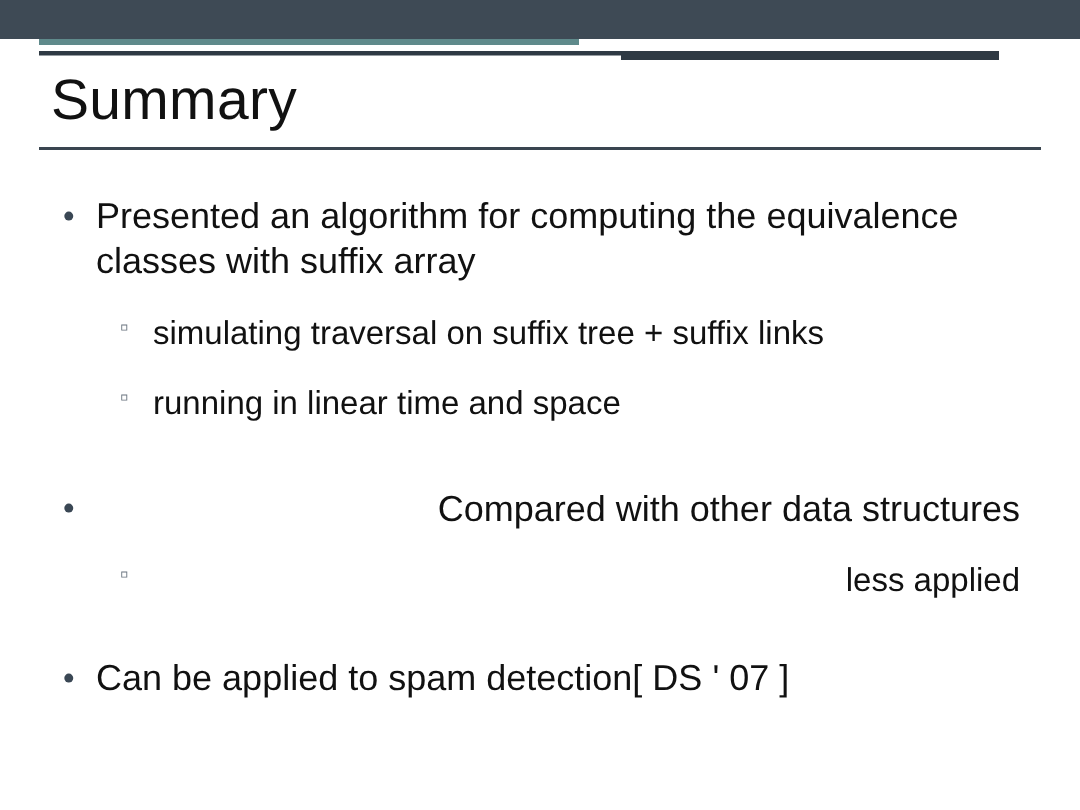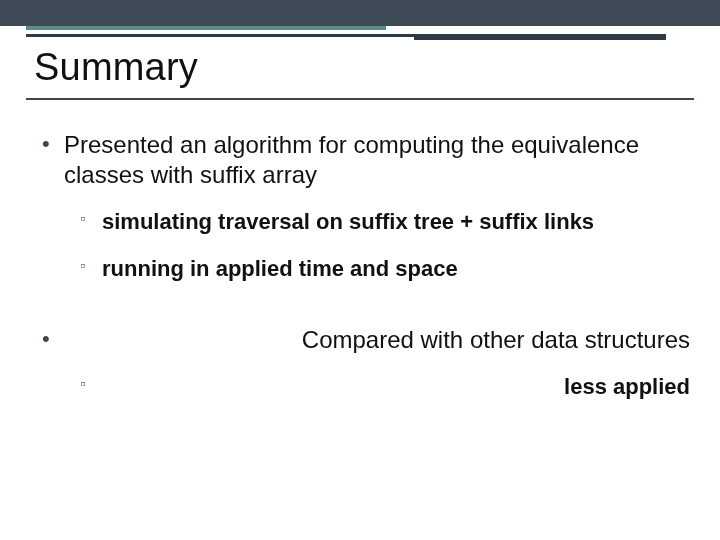--- a/index.html
+++ b/index.html
@@ -64,21 +64,21 @@
     top: 98px;
     left: 26px;
     width: 668px;
     height: 2px;
     background: #3a4550;
   }
   .content {
     position: absolute;
     top: 120px;
     left: 34px;
-    right: 30px;
+    right: 40px;
   }
   ul.level1 {
     list-style: none;
     margin: 0;
     padding: 0;
   }
   ul.level1 > li {
     position: relative;
     padding-left: 30px;
     font-size: 24px;
@@ -101,21 +101,20 @@
     list-style: none;
     margin: 4px 0 0 0;
     padding: 0 0 0 16px;
   }
   ul.level2 > li {
     position: relative;
     padding-left: 22px;
     font-size: 22px;
     line-height: 1.3;
     margin-top: 18px;
-    font-weight: bold;
   }
   ul.level2 > li::before {
     content: "▫";
     position: absolute;
     left: 0;
     top: 1px;
     color: #6b7680;
     font-size: 16px;
   }
   .gap-large { margin-top: 42px !important; text-align: right; }
@@ -134,28 +133,31 @@
   <div class="title">Summary</div>
   <div class="title-underline"></div>
 
   <div class="content">
     <ul class="level1">
 
       <li>
         <span>Presented an algorithm for computing the equivalence classes with suffix array</span>
         <ul class="level2">
           <li><span>simulating traversal on suffix tree + suffix links</span></li>
-          <li><span>running in applied time and space</span></li>
+          <li><span>running in linear time and space</span></li>
         </ul>
       </li>
 
       <li class="gap-large">
         <span>Compared with other data structures</span>
         <ul class="level2">
           <li><span>less applied</span></li>
         </ul>
       </li>
 
+      <li class="gap-med">
+        <span>Can be applied to spam detection[ DS ' 07 ]</span>
+      </li>
 
     </ul>
   </div>
 
 </div>
 
 </body></html>

